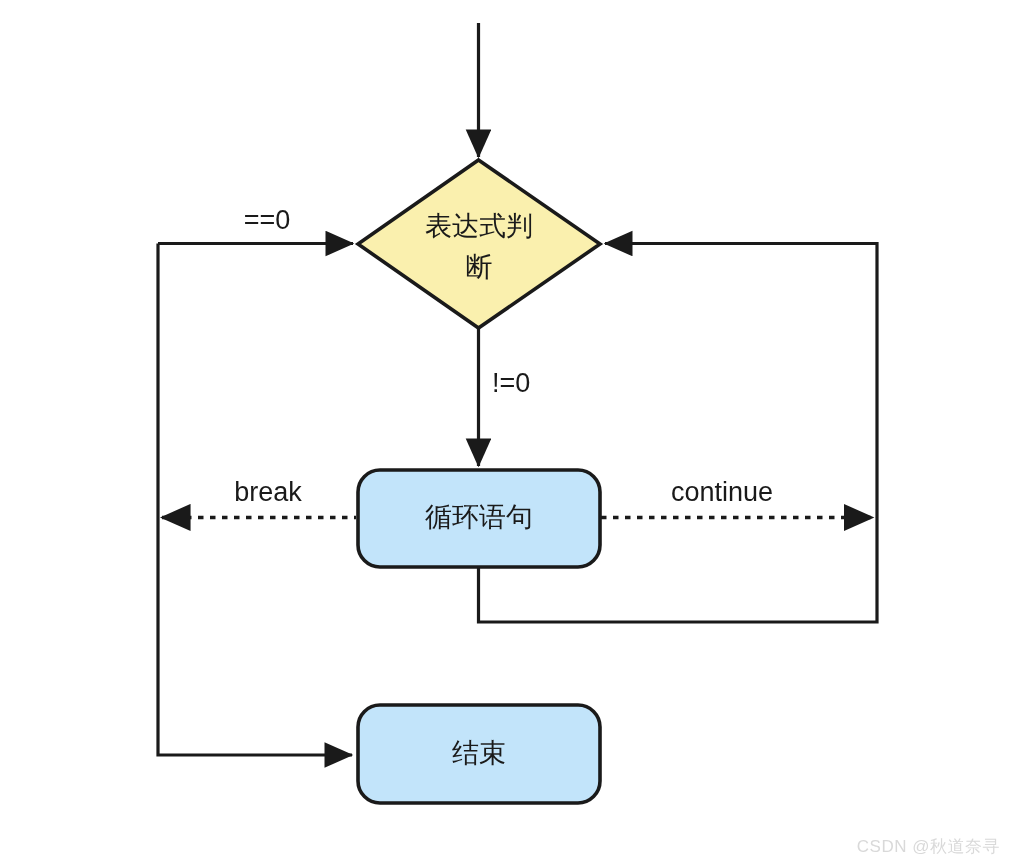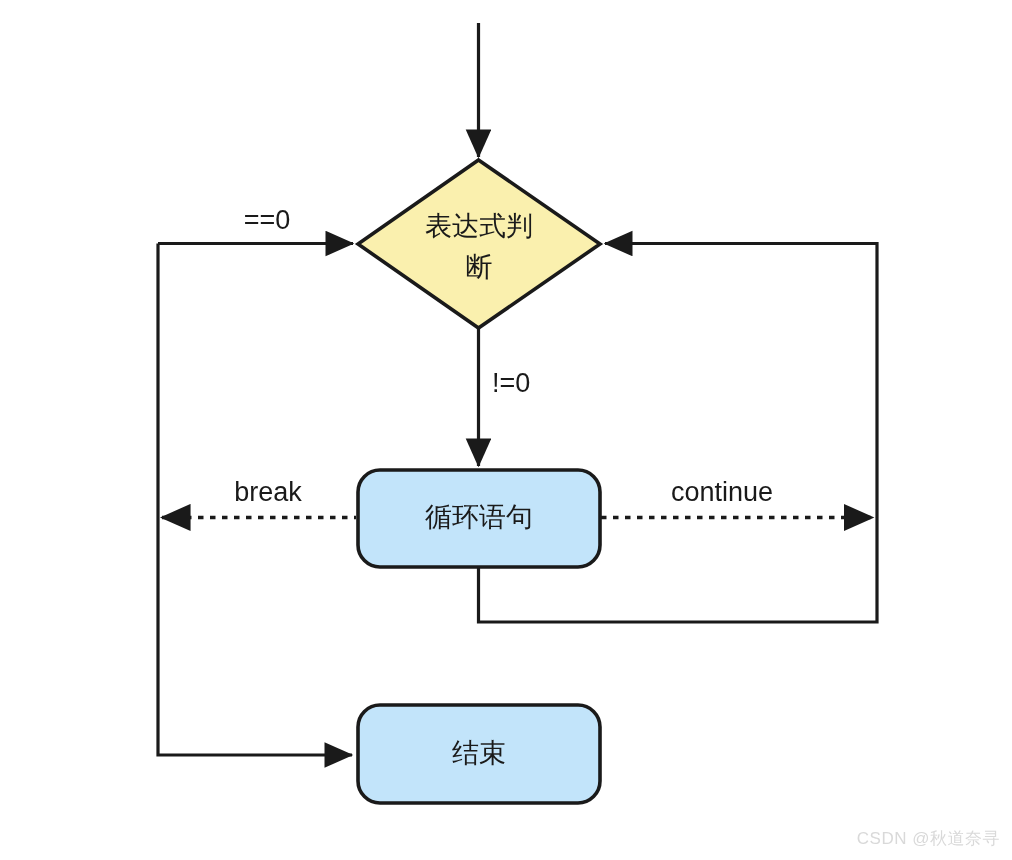--- a/index.html
+++ b/index.html
@@ -42,21 +42,21 @@
     fill: #1a1a1a;
     text-anchor: middle;
     dominant-baseline: middle;
   }
   .edge-label-left {
     text-anchor: start;
   }
   .watermark {
     position: absolute;
     right: 12px;
-    bottom: 10px;
+    bottom: 2px;
     font-family: "Liberation Sans", "DejaVu Sans", sans-serif;
     font-size: 17px;
     color: #d9d9d9;
     letter-spacing: 0.5px;
     user-select: none;
     white-space: nowrap;
   }
 </style>
 </head>
 <body>

